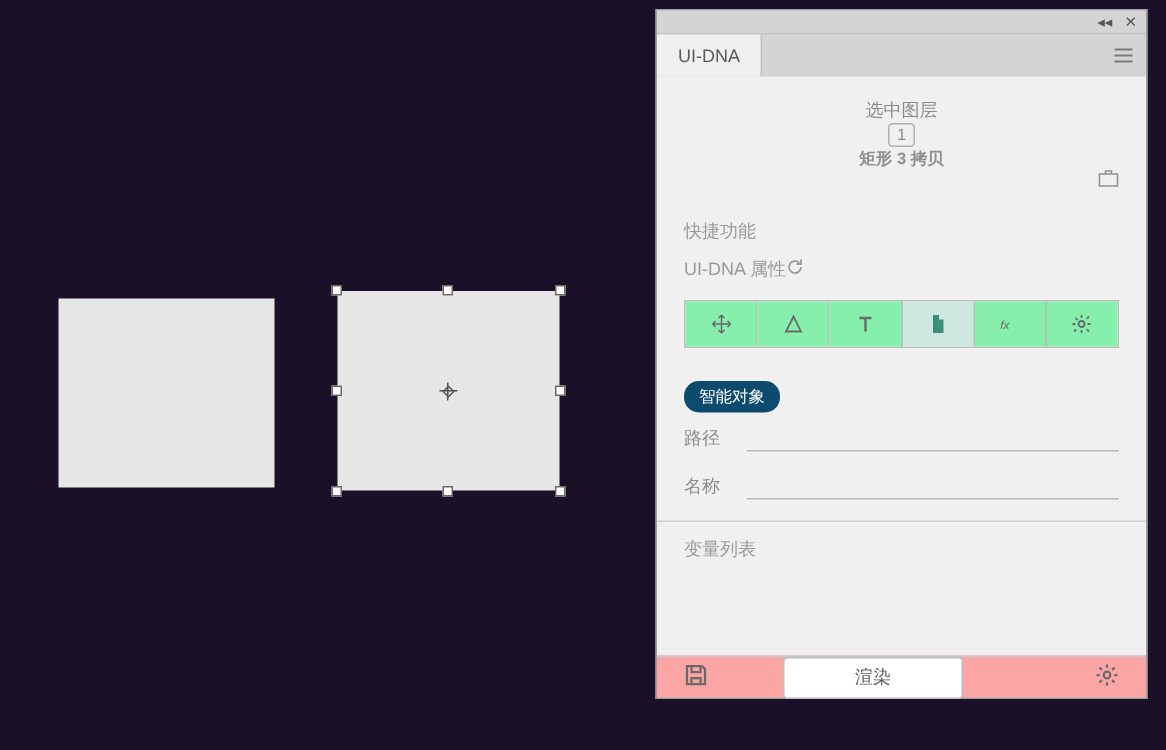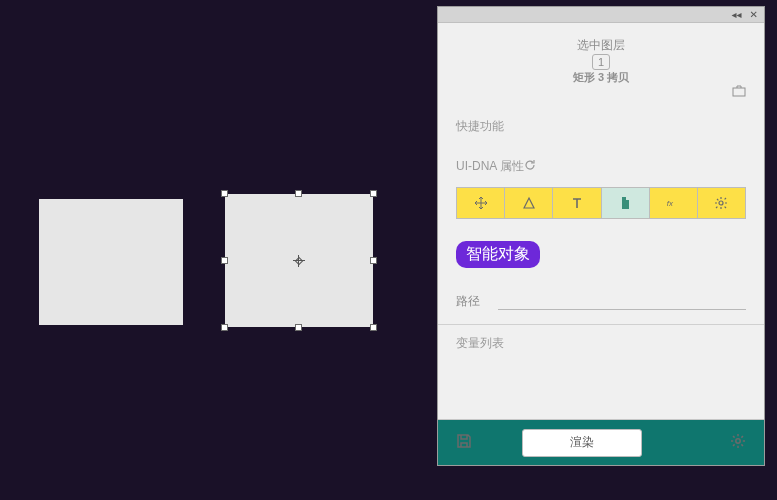--- a/index.html
+++ b/index.html
@@ -81,56 +81,56 @@
 .row { display:flex; align-items:center; margin-bottom:18px;flex-direction:column; }
 .sel-layer .lbl { color:#8c8c8c; }
 .badge {
   display:inline-flex; align-items:center; justify-content:center;
   border:1px solid #b0b0b0; border-radius:3px;
   min-width:18px; height:16px; padding:0 3px;
   margin:0 8px; font-size:11px; color:#8c8c8c;
 }
 .layer-name { color:#909090; font-size:11px;font-weight:bold; }
 .sel-layer .tool { margin-left:auto; color:#909090; }
-.section-title { color:#9a9a9a; margin-bottom:23px; }
+.section-title { color:#9a9a9a; margin-bottom:8px; }
 .attr-head { display:flex; align-items:center; color:#9a9a9a; margin-bottom:12px; }
 .refresh svg { width:12px; height:12px; fill:#9a9a9a; }
 .btn-bar {
   display:flex; width:100%; border:1px solid #bcbcbc;
   margin-bottom:22px; background:#fff; height:32px;
 }
 .btn-bar .ibtn {
   flex:1; display:flex; align-items:center; justify-content:center;
   border-right:1px solid #bcbcbc; color:#6a6a6a;
-  background:#fde047;
+  background:#86efac;
 }
 .btn-bar .ibtn:last-child { border-right:none; }
 .btn-bar .ibtn svg { width:14px;height:14px; fill:#6a6a6a; stroke:#6a6a6a; }
 .btn-bar .ibtn.active { background:#cfe8df; }
 .btn-bar .ibtn.active svg { fill:#3a8f7a; stroke:#3a8f7a; }
 .pill {
-  display:inline-block; background:#6d28d9; color:#fff;
-  padding:3px 10px; border-radius:10px; font-size:16px;
-  margin-bottom:24px;
+  display:inline-block; background:#0c4a6e; color:#fff;
+  padding:3px 10px; border-radius:10px; font-size:11px;
+  margin-bottom:8px;
 }
 .chk-row { display:flex; align-items:center; gap:10px; margin-bottom:16px; padding-left:4px; }
 .chk {
   width:14px;height:14px; border:1px solid #a0a0a0; border-radius:2px; background:#fff;
 }
 .chk-lbl { color:#6a6a6a; }
 .field-row { display:flex; align-items:center; margin-bottom:14px; gap:12px; }
 .field-row .flabel { width:30px; color:#8c8c8c; }
 .uline {
   flex:1; border:none; border-bottom:1px solid #b8b8b8;
   background:transparent; height:18px; outline:none;
   color:#6a6a6a; font-size:12px;
 }
 .hr { height:1px; background:#d0d0d0; margin: 6px -18px 10px -18px; }
 .panel-foot {
-  height:46px; background:#0f766e; border-top:1px solid #c7c7c7;
+  height:28px; background:#fca5a5; border-top:1px solid #c7c7c7;
   display:flex; align-items:center; padding:0 18px; gap:16px;
 }
 .foot-icon { color:#6a6a6a; }
 .foot-icon svg { width:16px;height:16px; fill:none; stroke:#6a6a6a; stroke-width:1.5; }
 .render-btn {
   flex:0 0 120px; height:28px; margin-left: 34px;
   border:1px solid #bcbcbc; border-radius:3px; background:#fff;
   display:flex; align-items:center; justify-content:center;
   color:#5a5a5a;
 }
@@ -154,20 +154,30 @@
         <span class="dot"></span>
       </span>
   </div>
 </div>
 
 <div class="panel">
   <div class="panel-ctl">
     <span>◂◂</span>
     <span>✕</span>
   </div>
+  <div class="tab-row">
+    <div class="tab">
+      <span>UI-DNA</span>
+    </div>
+    <div class="ham">
+      <svg viewBox="0 0 14 14">
+          <path d="M1 3h12M1 7h12M1 11h12" stroke="#7a7a7a" stroke-width="1.3"></path>
+        </svg>
+    </div>
+  </div>
 
   <div class="panel-body">
 
     <div class="row sel-layer">
       <span class="lbl">选中图层</span>
       <span class="badge">1</span>
       <span class="layer-name">矩形 3 拷贝</span>
       <span class="tool">
         <svg width="14" height="12" viewBox="0 0 14 12">
             <rect x="1" y="3" width="12" height="8" fill="none" stroke="#909090"></rect>
@@ -222,20 +232,24 @@
     </div>
 
     <div class="pill">智能对象</div>
 
 
     <div class="field-row">
       <span class="flabel">路径</span>
       <input class="uline" value="" style="">
     </div>
 
+    <div class="field-row">
+      <span class="flabel">名称</span>
+      <input class="uline" value="" style="">
+    </div>
 
     <div class="hr"></div>
 
     <div class="section-title" style="margin-bottom:4px">变量列表</div>
 
   </div>
 
   <div class="panel-foot">
     <span class="foot-icon">
       <svg viewBox="0 0 16 16">

